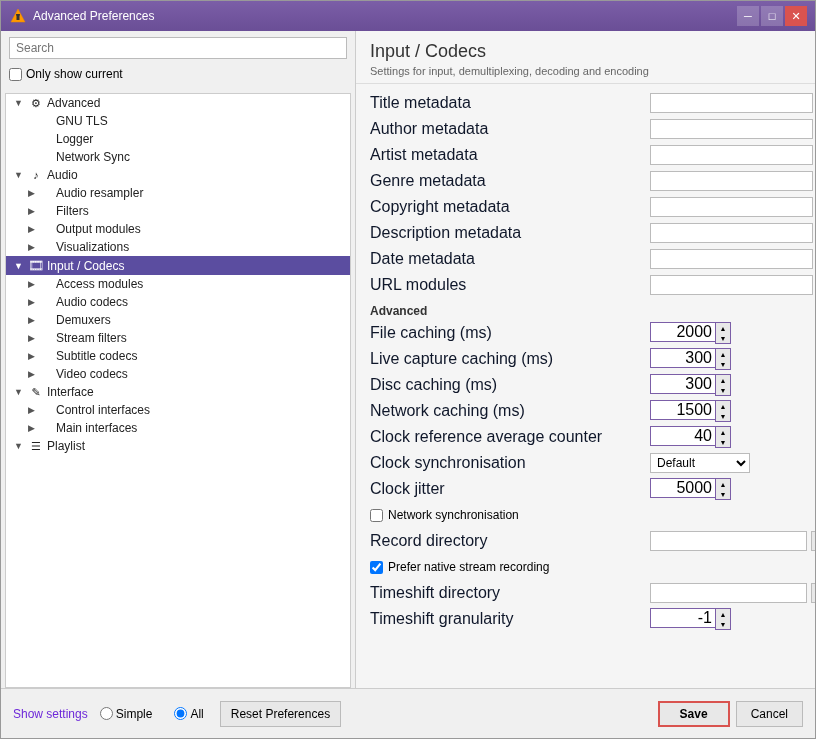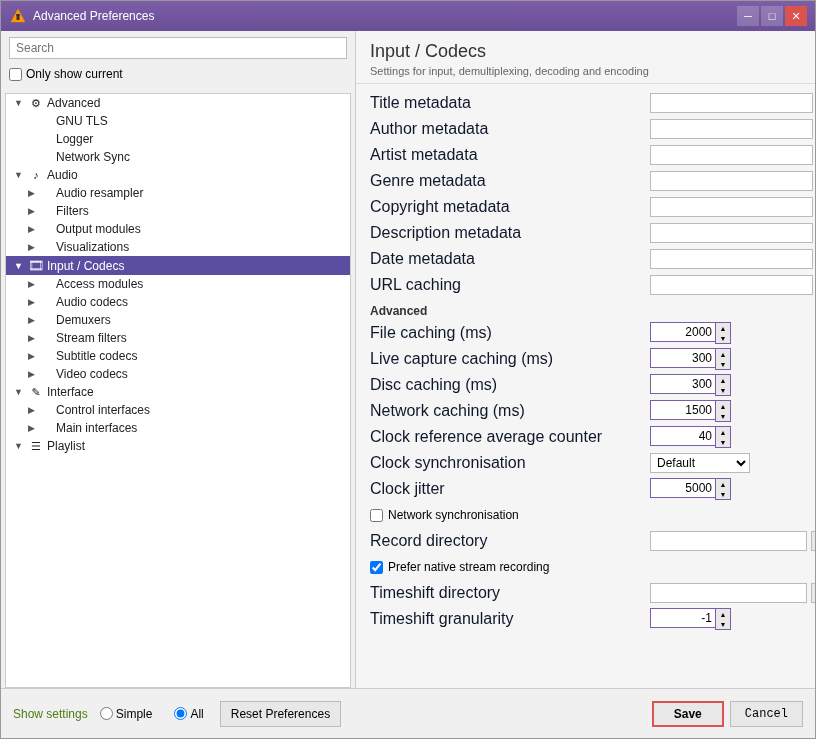--- a/index.html
+++ b/index.html
@@ -205,21 +205,21 @@
       display: flex;
       align-items: stretch;
     }
     .spinbox-input {
       width: 65px;
       height: 20px;
       border: 1px solid #7b5ea7;
       border-right: none;
       background: white;
       padding: 0 3px;
-      font-size: 12px;
+      font-size: 16px;
       text-align: right;
       outline: none;
     }
     .spinbox-btns {
       display: flex;
       flex-direction: column;
       border: 1px solid #7b5ea7;
       background: #f0f0f0;
     }
     .spinbox-btn {
@@ -285,21 +285,21 @@
       height: 50px;
       background: #f0f0f0;
       border-top: 1px solid #ccc;
       display: flex;
       align-items: center;
       padding: 0 12px;
       gap: 8px;
     }
     .show-settings-label {
       font-size: 12px;
-      color: #4d7c0f;
+      color: #6d28d9;
       margin-right: 4px;
     }
     .radio-group {
       display: flex;
       align-items: center;
       gap: 22px;
       margin-right: 8px;
     }
     .radio-item {
       display: flex;
@@ -330,21 +330,20 @@
       cursor: pointer;
       font-weight: bold;
     }
     .cancel-btn {
       height: 26px;
       padding: 0 14px;
       font-size: 12px;
       border: 1px solid #bbb;
       background: #e8e8e8;
       cursor: pointer;
-      font-family: Liberation Mono, monospace;
     }
 
     .tree-container::-webkit-scrollbar { width: 12px; }
     .tree-container::-webkit-scrollbar-track { background: #f0f0f0; }
     .tree-container::-webkit-scrollbar-thumb { background: #c0c0c0; border: 1px solid #aaa; }
 
     .settings-scroll::-webkit-scrollbar { width: 12px; }
     .settings-scroll::-webkit-scrollbar-track { background: #f0f0f0; }
     .settings-scroll::-webkit-scrollbar-thumb { background: #c0c0c0; border: 1px solid #aaa; }
   </style>
@@ -537,21 +536,21 @@
         </div>
         <div class="setting-row">
           <span class="setting-label">Description metadata</span>
           <input class="setting-input" type="text" value="" style="">
         </div>
         <div class="setting-row">
           <span class="setting-label">Date metadata</span>
           <input class="setting-input" type="text" value="" style="">
         </div>
         <div class="setting-row">
-          <span class="setting-label">URL caching</span>
+          <span class="setting-label">URL modules</span>
           <input class="setting-input" type="text" value="" style="">
         </div>
 
         <div class="section-title">Advanced</div>
 
         <div class="setting-row">
           <span class="setting-label">File caching (ms)</span>
           <div class="spinbox-wrap">
             <input class="spinbox-input" type="text" value="2000" style="">
             <div class="spinbox-btns">

